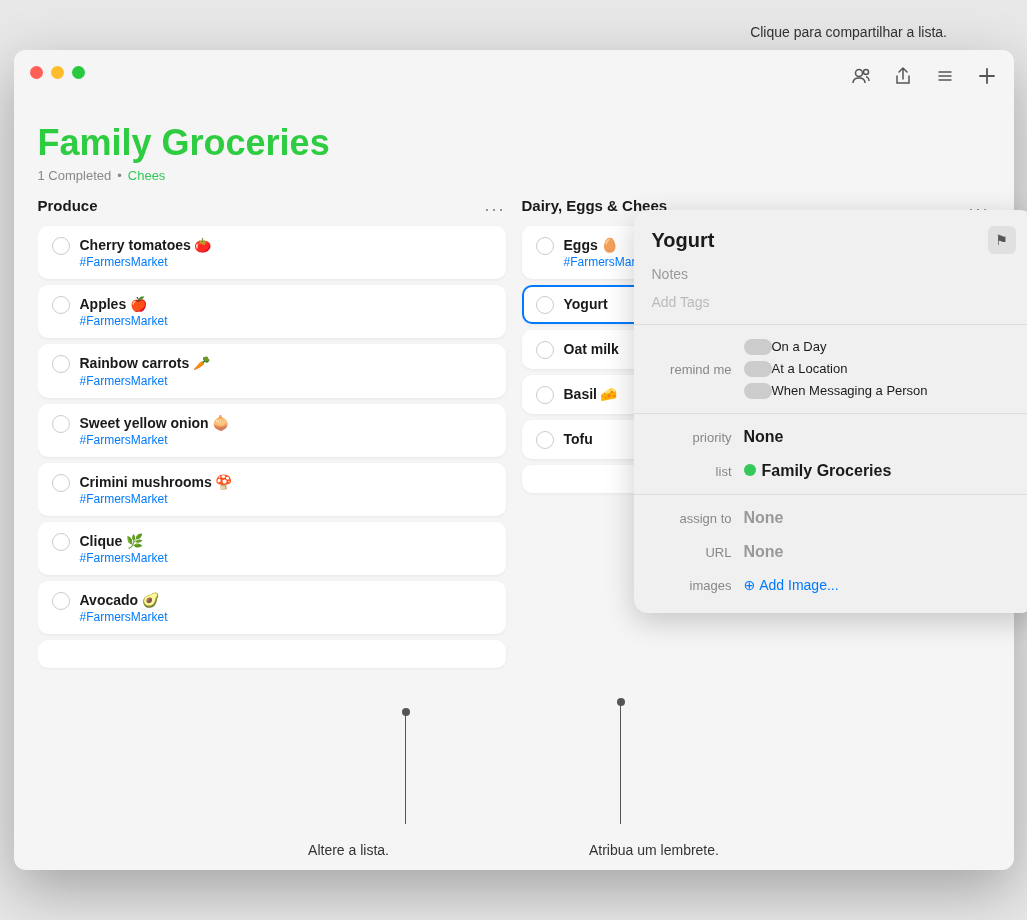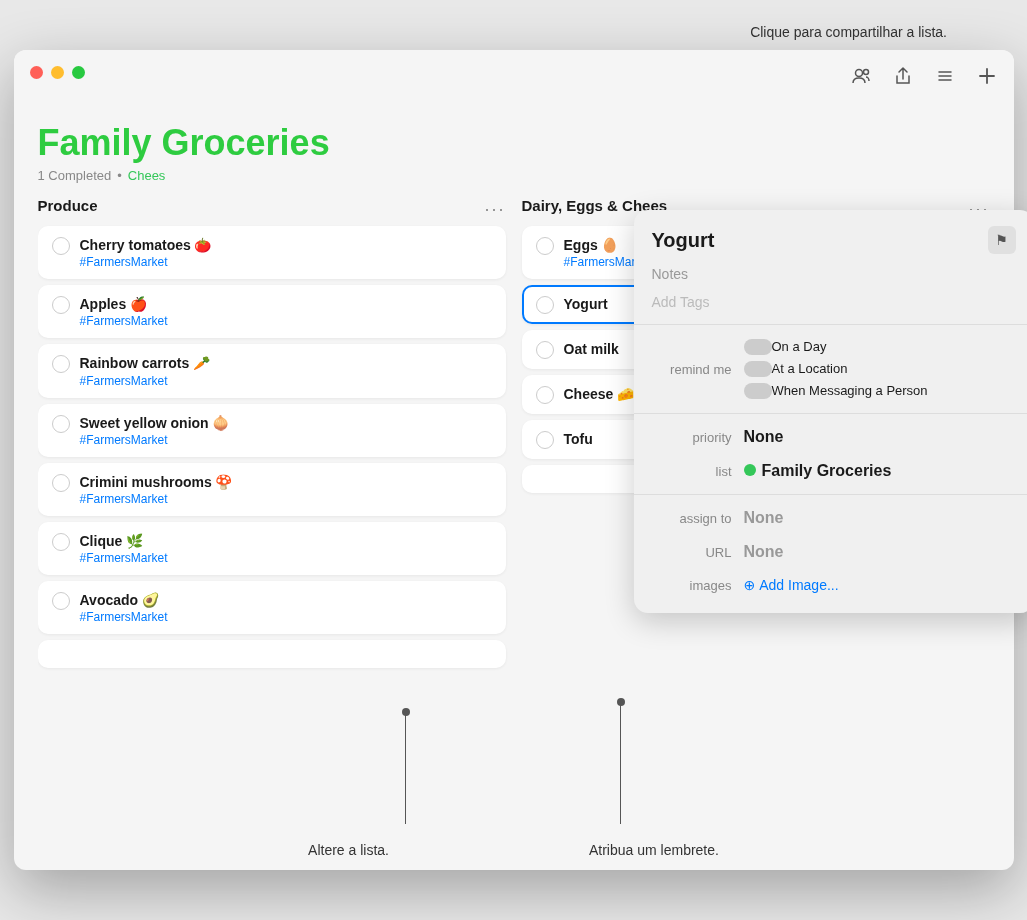--- a/index.html
+++ b/index.html
@@ -496,21 +496,21 @@
           <div class="list-item">
             <div class="item-circle"></div>
             <div class="item-content">
               <span class="item-name">Oat milk</span>
             </div>
           </div>
 
           <div class="list-item">
             <div class="item-circle"></div>
             <div class="item-content">
-              <span class="item-name">Cheese 🧀</span>
+              <span class="item-name">Basil 🧀</span>
             </div>
           </div>
 
           <div class="list-item">
             <div class="item-circle"></div>
             <div class="item-content">
               <span class="item-name">Tofu</span>
             </div>
           </div>
 

